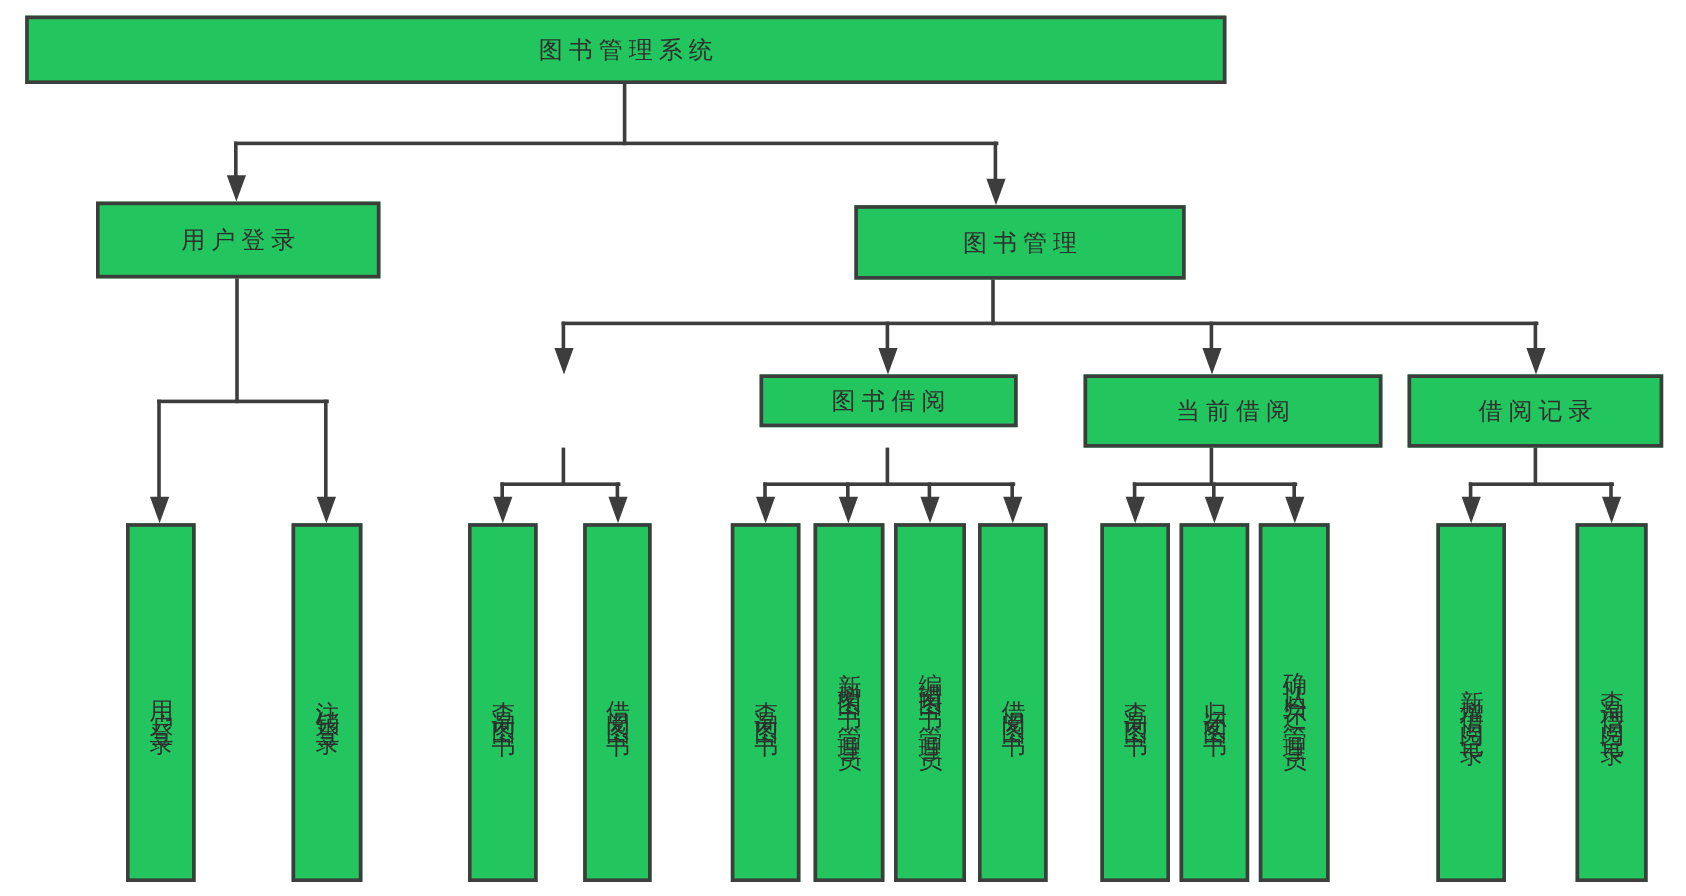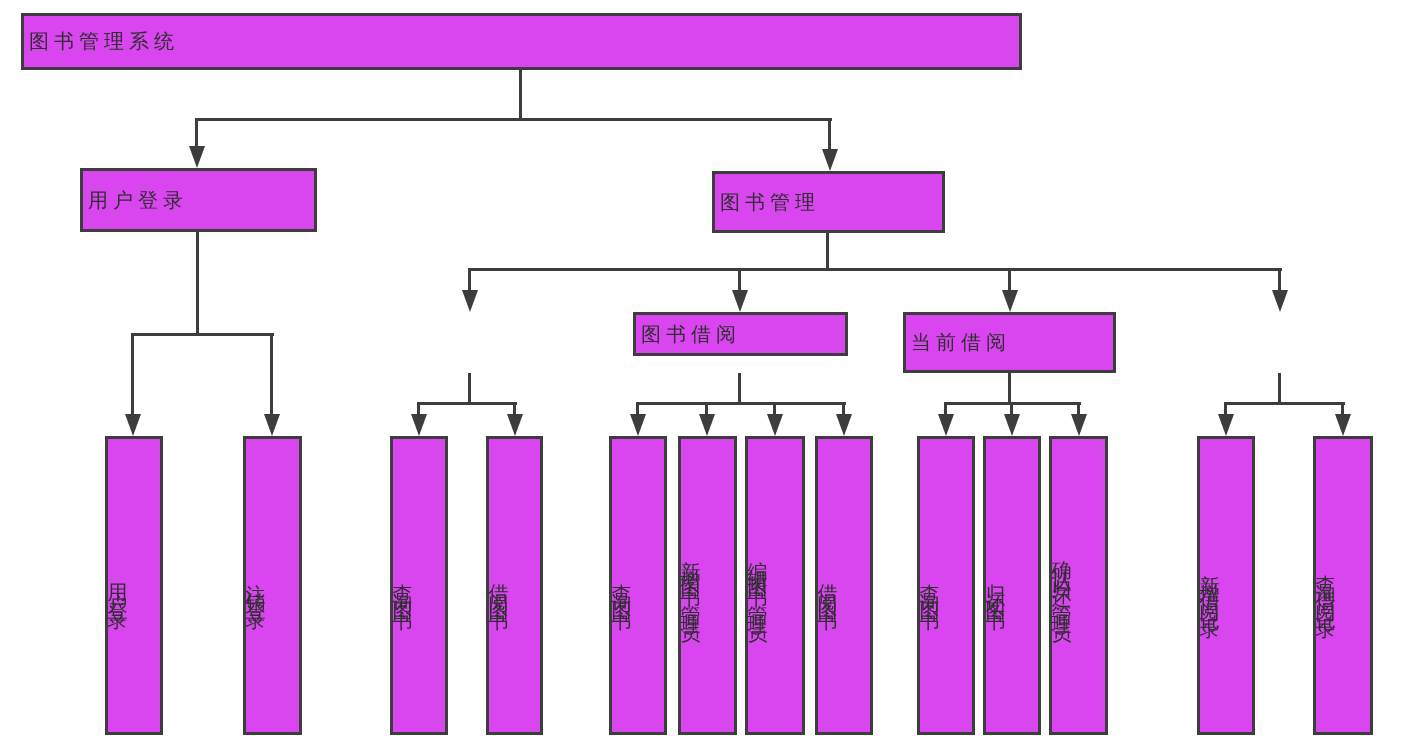--- a/index.html
+++ b/index.html
@@ -13,23 +13,24 @@
     position:relative;
     width:1405px;
     height:747px;
     background:#ffffff;
     overflow:hidden;
   }
   .box{
     position:absolute;
     box-sizing:border-box;
     border:3px solid var(--line);
-    background:#d946ef;
+    background:#22c55e;
     display:flex;
     align-items:center;
+    justify-content:center;
     color:var(--text);
   }
   .hlabel{
     font-size:20px;
     letter-spacing:5px;
     text-indent:5px;
     white-space:nowrap;
     color:var(--text);
   }
   .vlabel{
@@ -71,21 +72,21 @@
   <div class="vl" style="left:519px;top:70px;height:51px"></div>
   <div class="hl" style="left:195px;top:118px;width:637px"></div>
   <div class="vl" style="left:195px;top:118px;height:30px"></div>
   <div class="ah" style="left:189px;top:146px"></div>
   <div class="vl" style="left:828px;top:118px;height:33px"></div>
   <div class="ah" style="left:822px;top:149px"></div>
 
   <div class="box" style="left:80px;top:168px;width:237px;height:64px">
     <span class="hlabel">用户登录</span>
   </div>
-  <div class="box" style="left:712px;top:171px;width:233px;height:62px">
+  <div class="box" style="left:712px;top:171px;width:276px;height:62px">
     <span class="hlabel">图书管理</span>
   </div>
 
   <div class="vl" style="left:196px;top:232px;height:104px"></div>
   <div class="hl" style="left:131px;top:333px;width:143px"></div>
   <div class="vl" style="left:131px;top:333px;height:83px"></div>
   <div class="ah" style="left:125px;top:414px"></div>
   <div class="vl" style="left:270px;top:333px;height:83px"></div>
   <div class="ah" style="left:264px;top:414px"></div>
 
@@ -96,22 +97,25 @@
   <div class="vl" style="left:738px;top:268px;height:24px"></div>
   <div class="ah" style="left:732px;top:290px"></div>
   <div class="vl" style="left:1008px;top:268px;height:24px"></div>
   <div class="ah" style="left:1002px;top:290px"></div>
   <div class="vl" style="left:1278px;top:268px;height:24px"></div>
   <div class="ah" style="left:1272px;top:290px"></div>
 
   <div class="box" style="left:633px;top:312px;width:215px;height:44px">
     <span class="hlabel">图书借阅</span>
   </div>
-  <div class="box" style="left:903px;top:312px;width:213px;height:61px">
+  <div class="box" style="left:903px;top:312px;width:249px;height:61px">
     <span class="hlabel">当前借阅</span>
+  </div>
+  <div class="box" style="left:1173px;top:312px;width:213px;height:61px">
+    <span class="hlabel">借阅记录</span>
   </div>
 
   <div class="vl" style="left:468px;top:373px;height:32px"></div>
   <div class="hl" style="left:417px;top:402px;width:100px"></div>
   <div class="vl" style="left:417px;top:402px;height:14px"></div>
   <div class="ah" style="left:411px;top:414px"></div>
   <div class="vl" style="left:513px;top:402px;height:14px"></div>
   <div class="ah" style="left:507px;top:414px"></div>
 
   <div class="vl" style="left:738px;top:373px;height:32px"></div>

